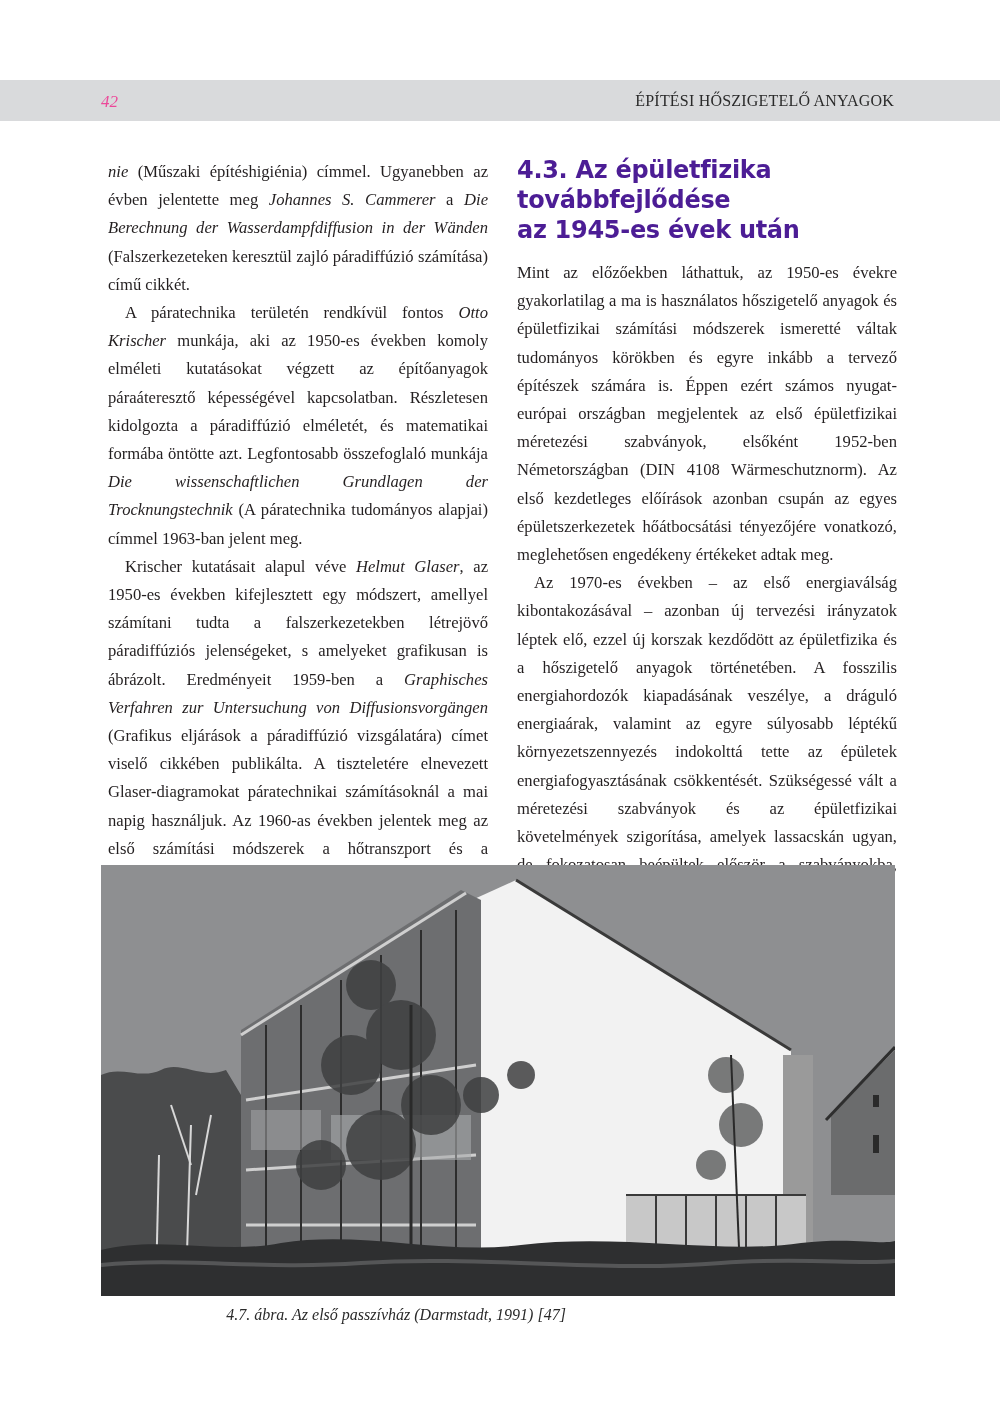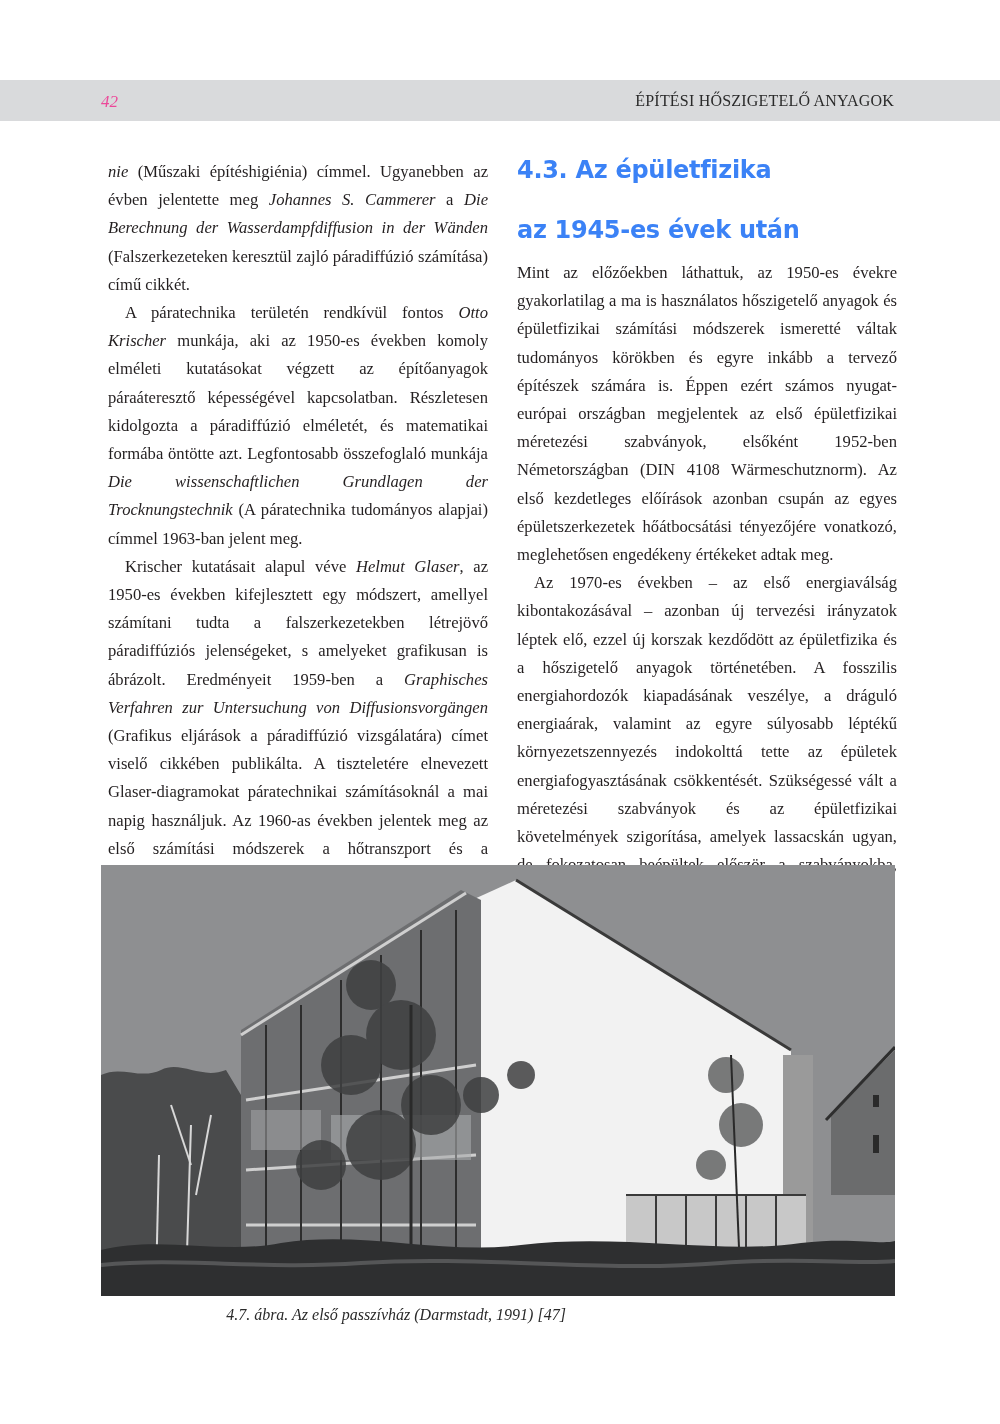--- a/index.html
+++ b/index.html
@@ -7,42 +7,42 @@
          font-family:"Liberation Serif","DejaVu Serif",serif; color:#231f20; }
   .header-band { position:absolute; left:0; top:80px; width:1000px; height:41px; background:#d9dadc; }
   .page-number { position:absolute; left:101px; top:92px; font-style:italic; font-size:17px; color:#ec4899; }
   .running-title { position:absolute; right:106px; top:92px; font-size:16px; letter-spacing:0.2px; color:#2a2a2a; }
   .col { position:absolute; top:158px; width:380px; font-size:16.6px; line-height:28.2px; text-align:justify; hyphens:manual; }
   .col-left { left:108px; }
   .col-right { left:517px; }
   .col p { margin:0; }
   .col p.indent { text-indent:17px; }
   .section-heading { margin:0 0 14px 0; font-family:"DejaVu Sans","Liberation Sans",sans-serif; font-weight:bold;
-                     font-size:24px; line-height:30px; color:#3b82f6; text-align:left; letter-spacing:-0.3px; }
+                     font-size:24px; line-height:30px; color:#4c1d95; text-align:left; letter-spacing:-0.3px; }
   .col-right .section-heading { margin-top:-3px; }
   i { font-style:italic; }
   .figure { position:absolute; left:101px; top:865px; width:794px; height:431px; overflow:hidden; background:#8f9092; }
   .figure svg { display:block; }
   .caption { position:absolute; left:0; width:792px; top:1306px; text-align:center; font-style:italic; font-size:16px; color:#2a2a2a; }
 </style>
 </head>
 <body>
 
 <div class="header-band"></div>
 <div class="page-number">42</div>
 <div class="running-title">ÉPÍTÉSI HŐSZIGETELŐ ANYAGOK</div>
 
 <div class="col col-left">
   <p><i>nie</i><span> (Műszaki építéshigiénia) címmel. Ugyanebben az évben jelentette meg </span><i>Johannes S. Cammerer</i><span> a </span><i>Die Berechnung der Wasserdampfdiffusion in der Wänden</i><span> (Falszerkezeteken keresztül zajló páradiffúzió számítása) című cikkét.</span></p>
   <p class="indent"><span>A páratechnika területén rendkívül fontos </span><i>Otto Krischer</i><span> munkája, aki az 1950-es években komoly elméleti kutatásokat végzett az építőanyagok páraáteresztő képességével kapcsolatban. Részletesen kidolgozta a páradiffúzió elméletét, és matematikai formába öntötte azt. Legfontosabb összefoglaló munkája </span><i>Die wissenschaftlichen Grundlagen der Trocknungstechnik</i><span> (A páratechnika tudományos alapjai) címmel 1963-ban jelent meg.</span></p>
   <p class="indent"><span>Krischer kutatásait alapul véve </span><i>Helmut Glaser</i><span>, az 1950-es években kifejlesztett egy módszert, amellyel számítani tudta a falszerkezetekben létrejövő páradiffúziós jelenségeket, s amelyeket grafikusan is ábrázolt. Eredményeit 1959-ben a </span><i>Graphisches Verfahren zur Untersuchung von Diffusionsvorgängen</i><span> (Grafikus eljárások a páradiffúzió vizsgálatára) címet viselő cikkében publikálta. A tiszteletére elnevezett Glaser-diagramokat páratechnikai számításoknál a mai napig használjuk. Az 1960-as években jelentek meg az első számítási módszerek a hőtranszport és a páradiffúzió együttes számításával kapcsolatban [23] [31] [39] [40] [41] [44] [45] [46].</span></p>
 </div>
 
 <div class="col col-right">
-  <h2 class="section-heading"><span>4.3. Az épületfizika</span><br><br><span>az 1945-es évek után</span></h2>
+  <h2 class="section-heading"><span>4.3. Az épületfizika</span><br><span>továbbfejlődése</span><br><span>az 1945-es évek után</span></h2>
   <p>Mint az előzőekben láthattuk, az 1950-es évekre gyakorlatilag a ma is használatos hőszigetelő anyagok és épületfizikai számítási módszerek ismeretté váltak tudományos körökben és egyre inkább a tervező építészek számára is. Éppen ezért számos nyugat-európai országban megjelentek az első épületfizikai méretezési szabványok, elsőként 1952-ben Németországban (DIN 4108 Wärmeschutznorm). Az első kezdetleges előírások azonban csupán az egyes épületszerkezetek hőátbocsátási tényezőjére vonatkozó, meglehetősen engedékeny értékeket adtak meg.</p>
   <p class="indent">Az 1970-es években – az első energiaválság kibontakozásával – azonban új tervezési irányzatok léptek elő, ezzel új korszak kezdődött az épületfizika és a hőszigetelő anyagok történetében. A fosszilis energiahordozók kiapadásának veszélye, a dráguló energiaárak, valamint az egyre súlyosabb léptékű környezetszennyezés indokolttá tette az épületek energiafogyasztásának csökkentését. Szükségessé vált a méretezési szabványok és az épületfizikai követelmények szigorítása, amelyek lassacskán ugyan, de fokozatosan beépültek először a szabványokba, később egyes államok jogrendszerébe is.</p>
 </div>
 
 <div class="figure" title="Black-and-white photograph of the first passive house in Darmstadt: a four-storey building with glazed balconies and a white gable wall, trees and hedges in front">
   <svg width="794" height="431" viewBox="0 0 794 431" xmlns="http://www.w3.org/2000/svg">
 
     <rect x="0" y="0" width="794" height="431" fill="#8e8f91"></rect>
 
     <path d="M0 210 C20 200 40 215 60 205 C80 195 100 215 125 205 L140 230 L140 431 L0 431 Z" fill="#4a4b4c"></path>

